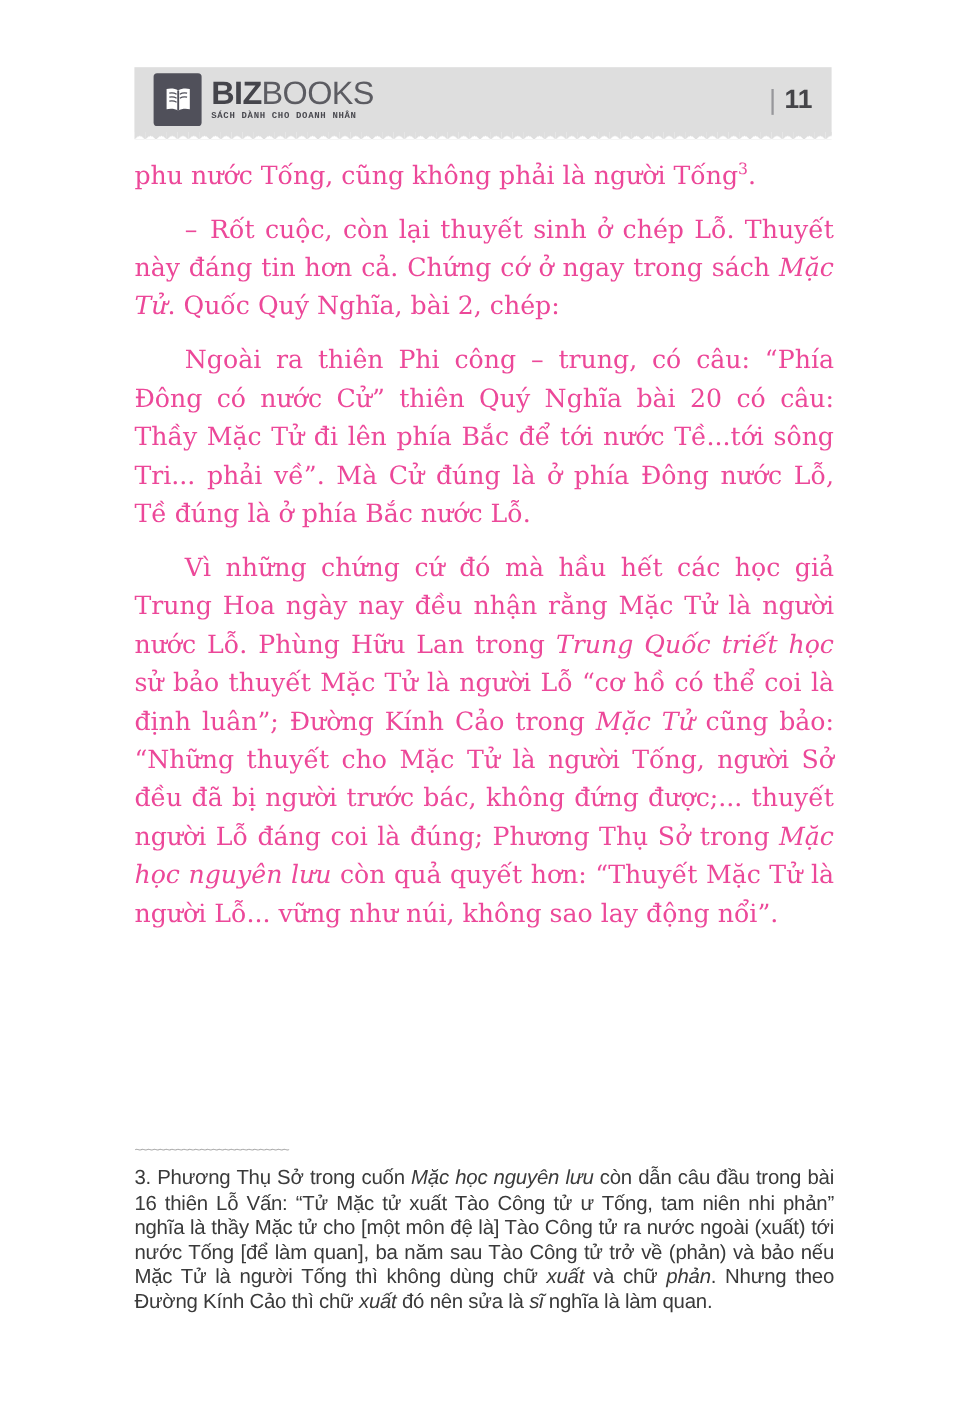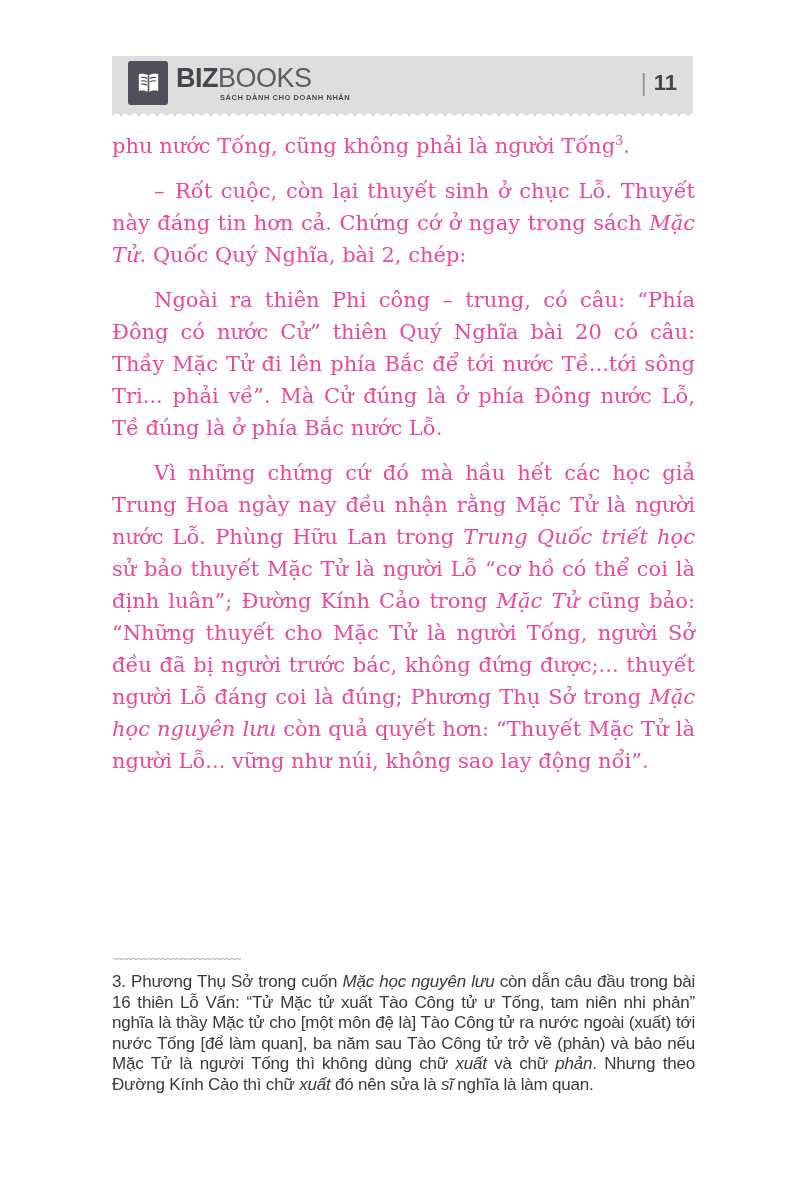--- a/index.html
+++ b/index.html
@@ -50,27 +50,26 @@
   }
   .brand-name {
     font-family: "Liberation Sans", sans-serif;
     font-size: 27px;
     line-height: 26px;
     letter-spacing: -0.5px;
   }
   .brand-name .biz   { font-weight: 700; color: #45454b; }
   .brand-name .books { font-weight: 400; color: #5c5c62; }
   .tagline {
-    font-family: Liberation Sans, sans-serif;
+    font-family: Liberation Mono, monospace;
     font-size: 7.5px;
     font-weight: 700;
     letter-spacing: 0.55px;
     color: #4a4a50;
     margin-top: 2px;
-    margin-left: 44px;
   }
   .page-num {
     font-family: "Liberation Sans", sans-serif;
     display: flex; align-items: center; gap: 7px;
   }
   .page-num .sep { color: #97979b; font-size: 23px; font-weight: 300; }
   .page-num .num { color: #454549; font-size: 22px; font-weight: 700; }
 
   
   .body-text {
@@ -140,21 +139,21 @@
       </div>
     </div>
     <div class="page-num">
       <span class="sep">|</span>
       <span class="num">11</span>
     </div>
   </header>
 
   <main class="body-text" id="body-paragraphs">
       <p class=""><span>phu nước Tống, cũng không phải là người Tống</span><sup class="fn-ref">3</sup><span>.</span></p>
-      <p class="indent"><span>– Rốt cuộc, còn lại thuyết sinh ở chục Lỗ. Thuyết này đáng tin hơn cả. Chứng cớ ở ngay trong sách </span><span class="it">Mặc Tử</span><span>. Quốc Quý Nghĩa, bài 2, chép:</span></p>
+      <p class="indent"><span>– Rốt cuộc, còn lại thuyết sinh ở chép Lỗ. Thuyết này đáng tin hơn cả. Chứng cớ ở ngay trong sách </span><span class="it">Mặc Tử</span><span>. Quốc Quý Nghĩa, bài 2, chép:</span></p>
       <p class="indent"><span>Ngoài ra thiên Phi công – trung, có câu: “Phía Đông có nước Cử” thiên Quý Nghĩa bài 20 có câu: Thầy Mặc Tử đi lên phía Bắc để tới nước Tề...tới sông Tri... phải về”. Mà Cử đúng là ở phía Đông nước Lỗ, Tề đúng là ở phía Bắc nước Lỗ.</span></p>
       <p class="indent"><span>Vì những chứng cứ đó mà hầu hết các học giả Trung Hoa ngày nay đều nhận rằng Mặc Tử là người nước Lỗ. Phùng Hữu Lan trong </span><span class="it">Trung Quốc triết học</span><span> sử bảo thuyết Mặc Tử là người Lỗ “cơ hồ có thể coi là định luân”; Đường Kính Cảo trong </span><span class="it">Mặc Tử</span><span> cũng bảo: “Những thuyết cho Mặc Tử là người Tống, người Sở đều đã bị người trước bác, không đứng được;... thuyết người Lỗ đáng coi là đúng; Phương Thụ Sở trong </span><span class="it">Mặc học nguyên lưu</span><span> còn quả quyết hơn: “Thuyết Mặc Tử là người Lỗ... vững như núi, không sao lay động nổi”.</span></p>
     </main>
 
   <footer class="footnote">
     <div class="fn-sep">~~~~~~~~~~~~~~~~~~~~~~~~~~</div>
     <p class="fn-text" id="footnote-text"><span>3. Phương Thụ Sở trong cuốn </span><span class="it">Mặc học nguyên lưu</span><span> còn dẫn câu đầu trong bài 16 thiên Lỗ Vấn: “Tử Mặc tử xuất Tào Công tử ư Tống, tam niên nhi phản” nghĩa là thầy Mặc tử cho [một môn đệ là] Tào Công tử ra nước ngoài (xuất) tới nước Tống [để làm quan], ba năm sau Tào Công tử trở về (phản) và bảo nếu Mặc Tử là người Tống thì không dùng chữ </span><span class="it">xuất</span><span> và chữ </span><span class="it">phản</span><span>. Nhưng theo Đường Kính Cảo thì chữ </span><span class="it">xuất</span><span> đó nên sửa là </span><span class="it">sĩ</span><span> nghĩa là làm quan.</span></p>
   </footer>
 
 </div>

